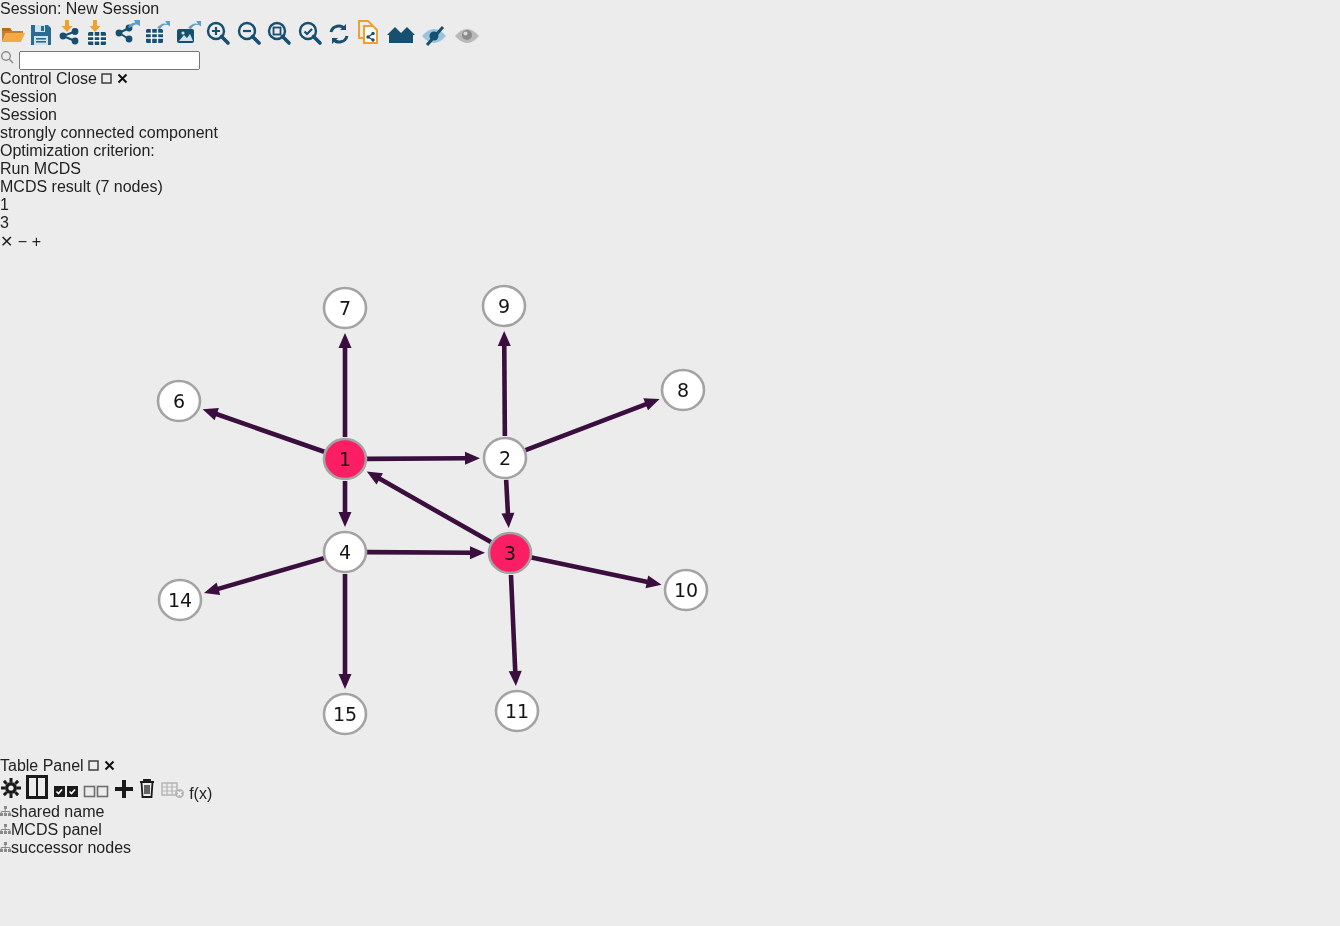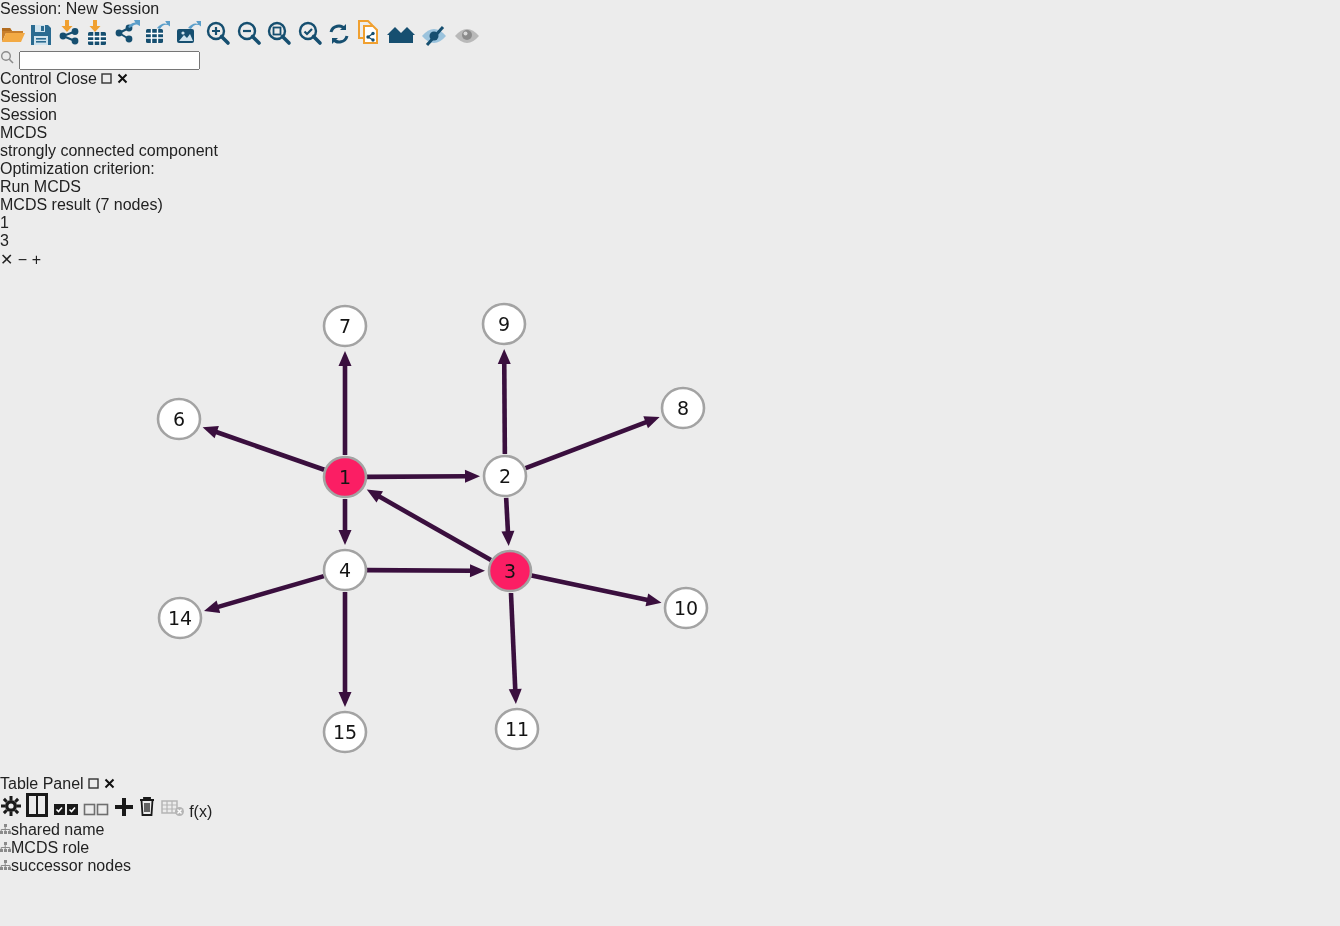--- a/index.html
+++ b/index.html
@@ -262,21 +262,20 @@
           </svg></span>
       <span><svg width="11" height="11" viewBox="0 0 11 11">
             <path d="M1.5 1.5 9.5 9.5M9.5 1.5 1.5 9.5" stroke="#111" stroke-width="2"></path>
           </svg></span>
     </span>
   </div>
   <div id="cp-tabs">
       <div class="tabgroup" id="cp-tabgroup">
         <div class="tab">Session</div>
         <div class="tab">Session</div>
-        <div class="tab active">MCDS</div>
       </div>
     </div>
   <div id="cp-box">
     <div id="opt-select">
       <span>strongly connected component</span>
       <span id="opt-stepper"><span class="tri-up"></span><span class="tri-dn"></span></span>
     </div>
     <div id="opt-label">Optimization criterion:</div>
     <div id="cp-buttons">
       <div class="cp-btn">Run MCDS</div>
@@ -492,21 +491,21 @@
               </g>
             </svg><span class="th-label">shared name</span></div>
           <div class="th" style="width: 113px;"><svg class="tree-ic" width="11" height="11" viewBox="0 0 11 11">
               <g fill="#8a8a8a">
                 <rect x="4" y="0" width="3" height="3"></rect>
                 <rect x="0" y="7" width="3" height="3"></rect>
                 <rect x="4" y="7" width="3" height="3"></rect>
                 <rect x="8" y="7" width="3" height="3"></rect>
                 <path d="M5.2 3v2.5M1.2 7V5.5h8.6V7M5.2 5.5V7" stroke="#8a8a8a" stroke-width="1" fill="none"></path>
               </g>
-            </svg><span class="th-label">MCDS role</span></div>
+            </svg><span class="th-label">MCDS panel</span></div>
           <div class="th" style="width: 160px;"><svg class="tree-ic" width="11" height="11" viewBox="0 0 11 11">
               <g fill="#8a8a8a">
                 <rect x="4" y="0" width="3" height="3"></rect>
                 <rect x="0" y="7" width="3" height="3"></rect>
                 <rect x="4" y="7" width="3" height="3"></rect>
                 <rect x="8" y="7" width="3" height="3"></rect>
                 <path d="M5.2 3v2.5M1.2 7V5.5h8.6V7M5.2 5.5V7" stroke="#8a8a8a" stroke-width="1" fill="none"></path>
               </g>
             </svg><span class="th-label">successor nodes</span></div>
         </div>

